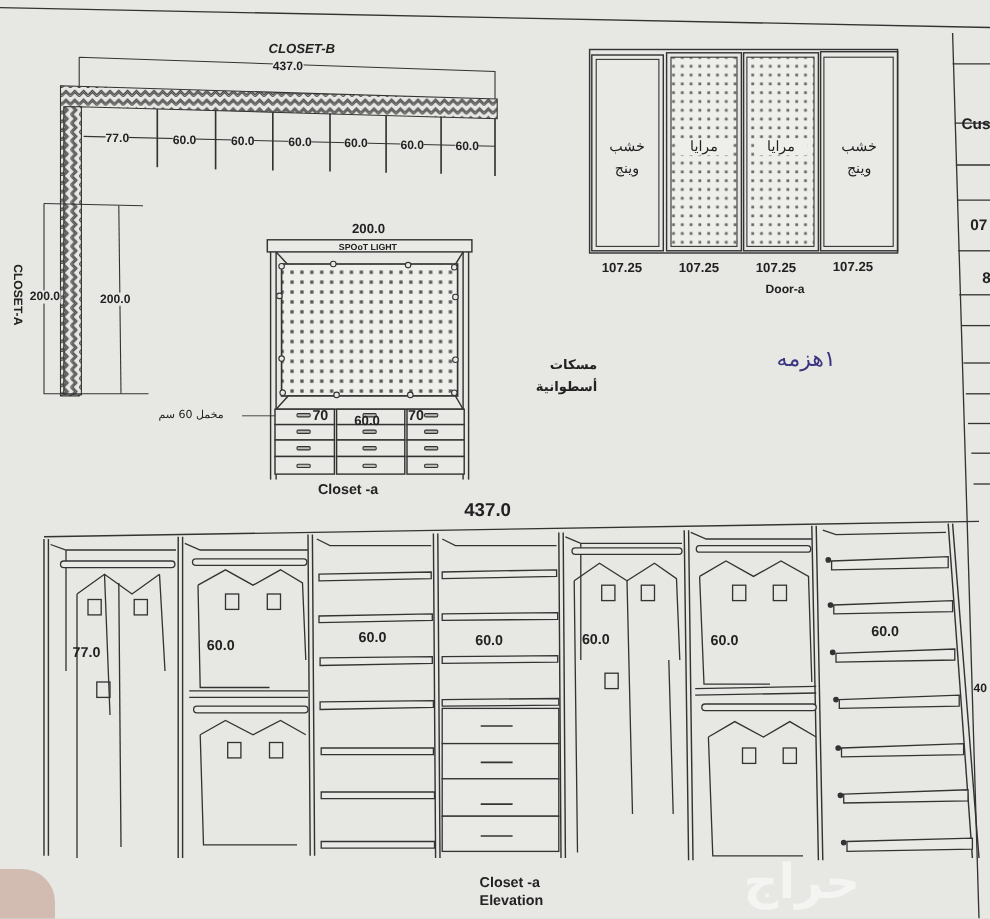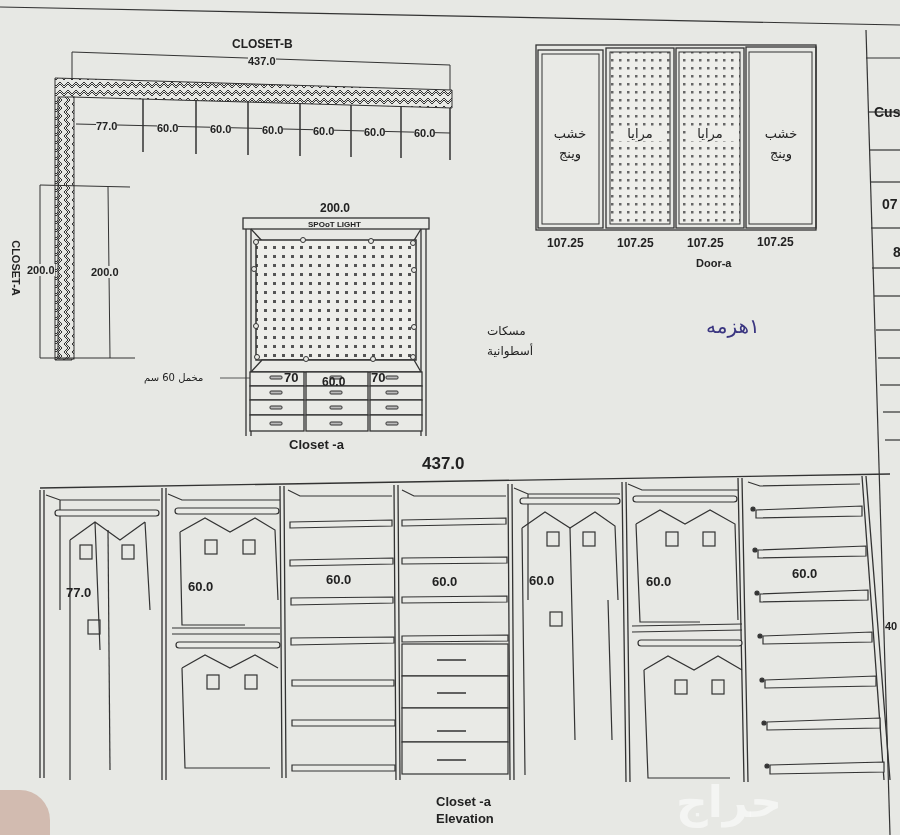--- a/index.html
+++ b/index.html
@@ -247,21 +247,21 @@
           <circle cx="755" cy="550" r="2"></circle>
           <circle cx="757" cy="593" r="2"></circle>
           <circle cx="760" cy="636" r="2"></circle>
           <circle cx="762" cy="680" r="2"></circle>
           <circle cx="764" cy="723" r="2"></circle>
           <circle cx="767" cy="766" r="2"></circle>
         </g>
   </g>
 </svg>
 
-<div class="lbl" style="left:232px;top:37px;font-size:12px;">CLOSET-B</div>
+<div class="lbl" style="left:244px;top:37px;font-size:12px;font-style:italic;">CLOSET-B</div>
 <div class="lbl" style="left:248px;top:55px;font-size:11px;background:#e7e8e4;">437.0</div>
 <div class="lbl" style="left:96px;top:120px;font-size:11px;background:#e7e8e4;">77.0</div>
 <div class="lbl" style="left:157px;top:122px;font-size:11px;background:#e7e8e4;">60.0</div>
 <div class="lbl" style="left:210px;top:123px;font-size:11px;background:#e7e8e4;">60.0</div>
 <div class="lbl" style="left:262px;top:124px;font-size:11px;background:#e7e8e4;">60.0</div>
 <div class="lbl" style="left:313px;top:125px;font-size:11px;background:#e7e8e4;">60.0</div>
 <div class="lbl" style="left:364px;top:126px;font-size:11px;background:#e7e8e4;">60.0</div>
 <div class="lbl" style="left:414px;top:127px;font-size:11px;background:#e7e8e4;">60.0</div>
 
 <div class="lbl" style="left:-12px;top:262px;font-size:11px;transform:rotate(90deg);">CLOSET-A</div>
@@ -279,21 +279,21 @@
 <div class="lbl" style="left:656px;top:257px;font-size:11px;padding-left:40px;">Door-a</div>
 
 <div class="lbl" style="left:320px;top:201px;font-size:12px;">200.0</div>
 <div class="lbl" style="left:308px;top:220px;font-size:8px;">SPOoT LIGHT</div>
 <div class="lbl" style="left:284px;top:370px;font-size:13px;">70</div>
 <div class="lbl" style="left:322px;top:375px;font-size:12px;">60.0</div>
 <div class="lbl" style="left:371px;top:370px;font-size:13px;">70</div>
 <div class="lbl ar" style="left:144px;top:372px;font-size:10px;">مخمل 60 سم</div>
 <div class="lbl" style="left:289px;top:437px;font-size:13px;">Closet -a</div>
 
-<div class="lbl ar" style="left:487px;top:321px;width:56px;text-align:left;font-size:12px;font-weight:normal;line-height:20px;"><span>مسكات</span><br><span>أسطوانية</span></div>
+<div class="lbl ar" style="left:487px;top:321px;width:56px;text-align:right;font-size:12px;font-weight:bold;line-height:20px;"><span>مسكات</span><br><span>أسطوانية</span></div>
 <div class="lbl" style="left:706px;top:314px;font-size:20px;font-weight:normal;color:#3a3580;font-family:'DejaVu Serif',serif;">١هزمه</div>
 
 <div class="lbl" style="left:874px;top:104px;font-size:14px;">Cus</div>
 <div class="lbl" style="left:882px;top:196px;font-size:14px;">07</div>
 <div class="lbl" style="left:893px;top:244px;font-size:14px;">8</div>
 
 <div class="lbl" style="left:422px;top:454px;font-size:17px;">437.0</div>
 <div class="lbl" style="left:66px;top:585px;font-size:13px;">77.0</div>
 <div class="lbl" style="left:188px;top:579px;font-size:13px;">60.0</div>
 <div class="lbl" style="left:326px;top:572px;font-size:13px;">60.0</div>

